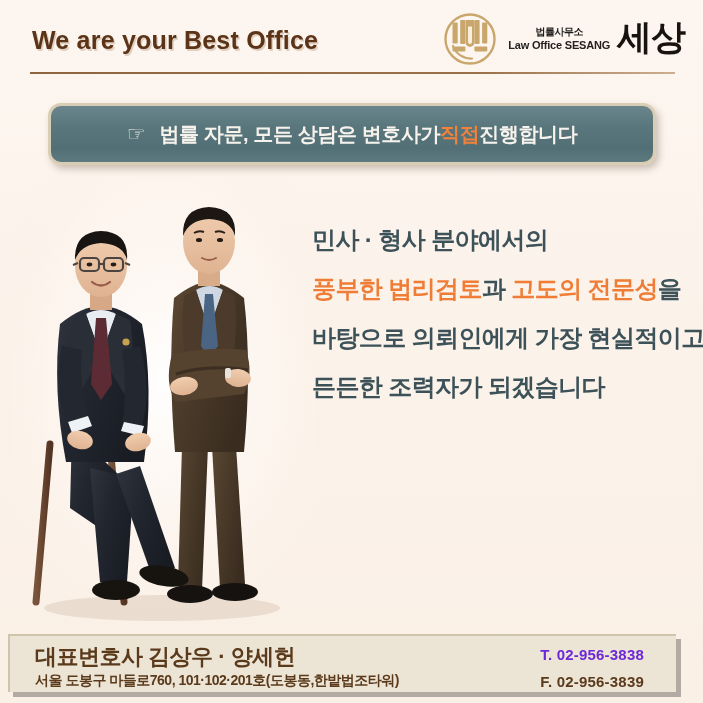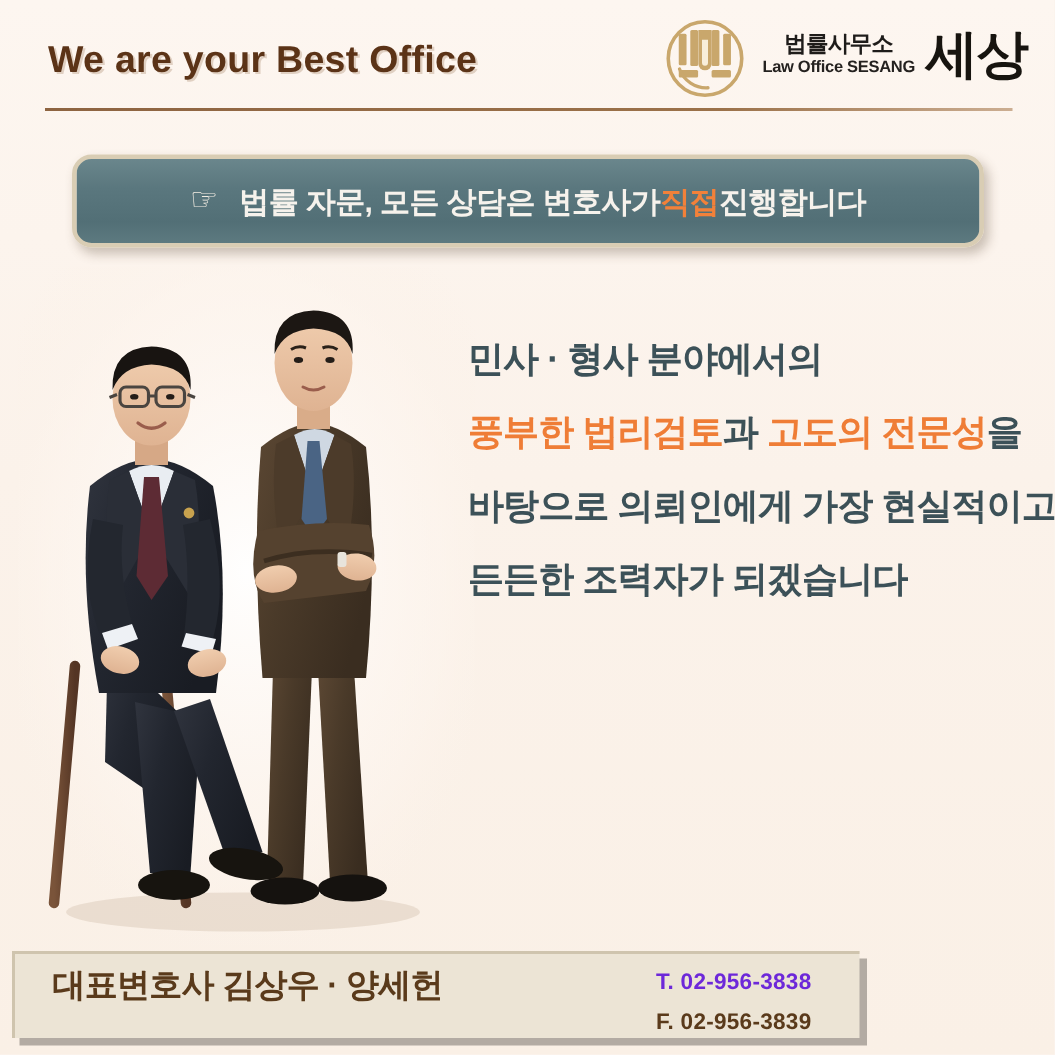--- a/index.html
+++ b/index.html
@@ -79,21 +79,21 @@
 
   #logo-kr-block {
     display: flex;
     flex-direction: column;
     align-items: center;
     line-height: 1;
     padding-bottom: 3px;
   }
 
   #logo-kr-top {
-    font-size: 15px;
+    font-size: 10px;
     font-weight: bold;
     color: #1e1c1a;
     letter-spacing: -0.5px;
   }
 
   #logo-kr-sub {
     font-size: 11px;
     font-weight: bold;
     color: #24211f;
     letter-spacing: -0.2px;
@@ -176,21 +176,21 @@
 
   .copy-line .hl { color: #ef7d36; }
 
   .copy-gap { height: 22px; }
 
   
   #footer {
     position: absolute;
     left: 8px;
     top: 634px;
-    width: 565px;
+    width: 668px;
     height: 58px;
     background: #ece4d5;
     border-top: 2px solid #cfc4ae;
     border-left: 2px solid #cfc4ae;
     box-shadow: 5px 5px 0 rgba(120,115,108,0.55);
   }
 
   #footer-names {
     position: absolute;
     left: 25px;
@@ -423,17 +423,18 @@
         <span>바탕으로 의뢰인에게 가장 현실적이고</span>
       </div>
       <div class="copy-line">
         <span>든든한 조력자가 되겠습니다</span>
       </div>
     </div>
   </div>
 
   <div id="footer">
     <div id="footer-names">대표변호사 김상우 · 양세헌</div>
+    <div id="footer-address">서울 도봉구 마들로760, 101·102·201호(도봉동,한밭법조타워)</div>
     <div id="footer-tel">T. 02-956-3838</div>
     <div id="footer-fax">F. 02-956-3839</div>
   </div>
 
 </div>
 
 </body></html>

